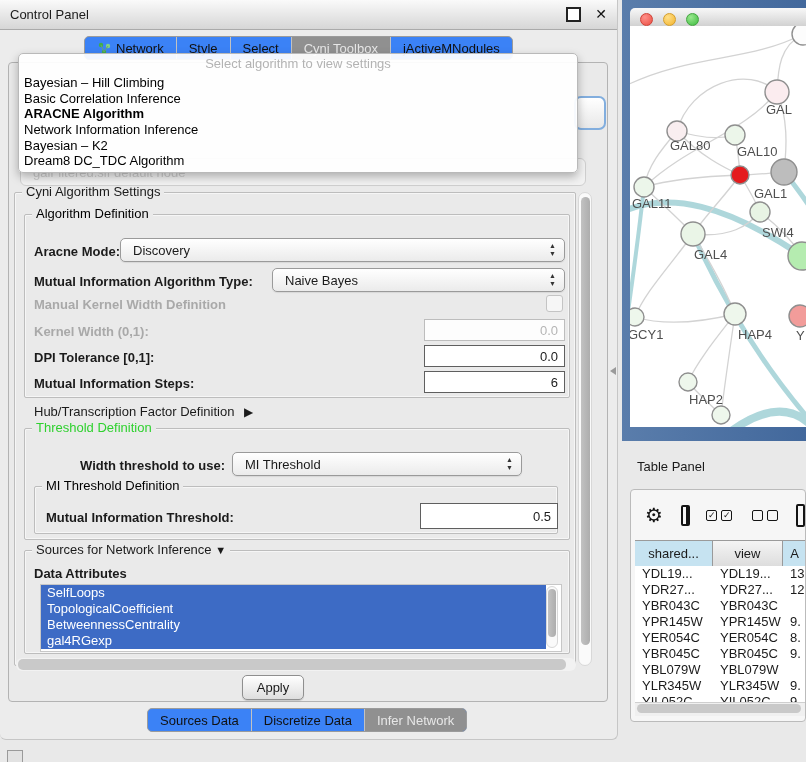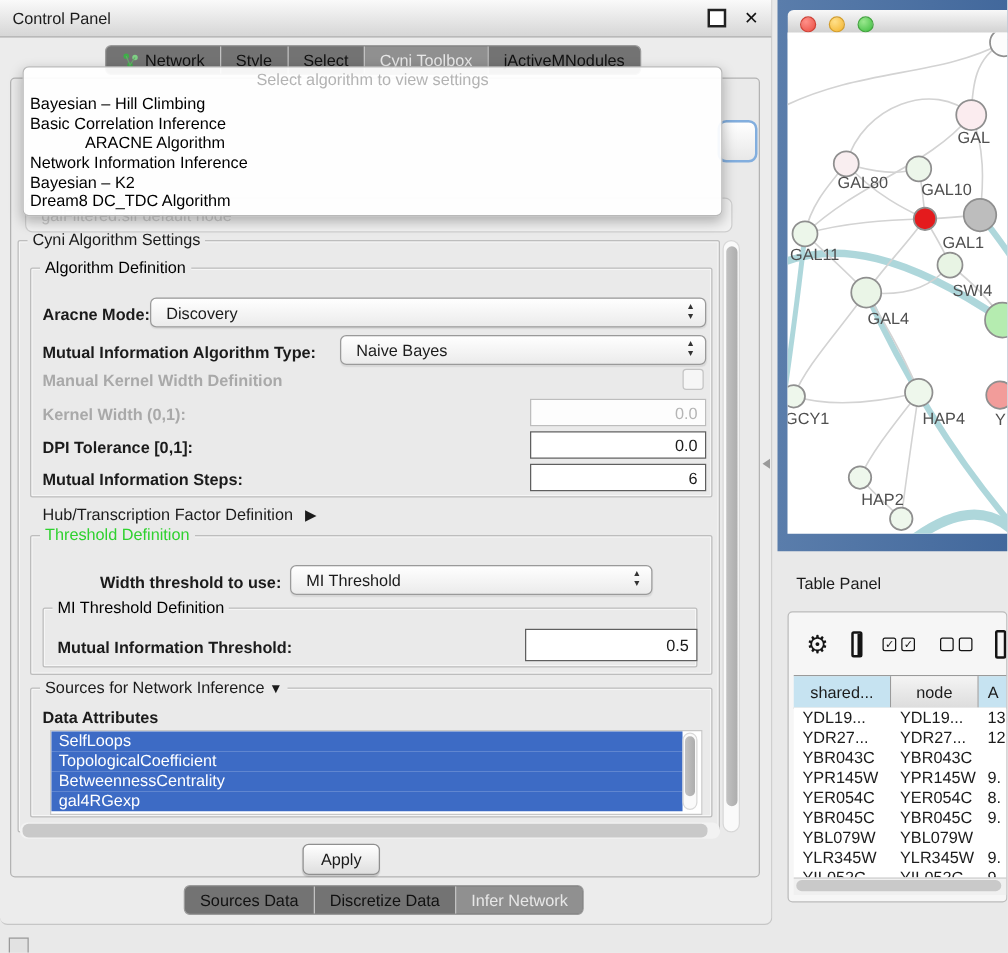--- a/index.html
+++ b/index.html
@@ -10,34 +10,34 @@
 
   
   #cp{left:0;top:0;width:618px;height:740px;background:#ececec;border:1px solid #c6c6c6;
       border-top:none;border-left:none;border-radius:0 0 6px 6px;box-sizing:border-box;}
   .titlebar{left:0;top:0;width:100%;height:30px;background:linear-gradient(#fafafa,#d6d6d6);
       border-bottom:1px solid #aaa;display:flex;align-items:center;padding:0 10px;box-sizing:border-box;}
   .titlebar .title{flex:1;color:#1c1c1c;}
   .win-restore{width:11px;height:11px;border:2px solid #222;margin-right:14px;background:#fff;}
   .win-close{font-weight:bold;font-size:14px;color:#111;line-height:11px;}
 
-  .seg{display:inline-flex;border:1px solid #9b9b9b;border-radius:5px;overflow:hidden;background:#737373;height:22px;}
+  .seg{display:inline-flex;border:1px solid #9b9b9b;border-radius:5px;overflow:hidden;background:#3b82f6;height:22px;}
   .seg .s{display:flex;align-items:center;padding:0 12px;border-left:1px solid #c2c2c2;color:#111;white-space:nowrap;}
   .seg .s:first-child{border-left:none;}
   .seg .s.sel{background:#909090;color:#e7e7e7;}
 
   .frame{border:1px solid #b3b3b3;border-radius:4px;background:#eaeaea;box-sizing:border-box;}
 
   
   #popup{left:18px;top:53px;width:560px;height:120px;background:rgba(255,255,255,.93);
       border:1px solid #b9b9b9;border-radius:5px;box-shadow:0 4px 10px rgba(0,0,0,.28);
       z-index:40;padding:2px 0;box-sizing:border-box;}
   .popup-ph{height:19px;text-align:center;color:#b3b3b3;}
   .popup-item{height:15.7px;padding-left:5px;color:#000;white-space:nowrap;}
-  .popup-item.bold{font-weight:normal;margin-left:44px;}
+  .popup-item.bold{font-weight:bold;}
 
   .ghost-combo{left:20px;top:158px;width:566px;height:28px;border:1px solid #cfcfcf;border-radius:6px;
       background:#f2f2f2;color:#ccc;display:flex;align-items:center;padding-left:12px;box-sizing:border-box;z-index:5;}
   .focus-frag{left:574px;top:96px;width:28px;height:30px;border:2px solid #82aede;border-radius:7px;
       background:linear-gradient(#fff,#e8e8e8);z-index:4;}
 
   
   .gbox{border:1px solid #bdbdbd;border-radius:2px;box-shadow:inset 0 0 0 1px #f6f6f6;box-sizing:border-box;}
   .gtitle{position:absolute;background:#eaeaea;padding:0 4px;line-height:14px;white-space:nowrap;}
   .blue{color:#000000;} .green{color:#2fd12f;}
@@ -337,21 +337,21 @@
       </span>
       <span class="cbpair">
         <span class="cb"></span>
           <span class="cb"></span>
       </span>
       <span class="docicon"></span>
     </div>
 
     <div class="thead">
       <div class="th blue-h" style="width:78px;">shared...</div>
-      <div class="th gray-h" style="width:70px;">node</div>
+      <div class="th gray-h" style="width:70px;">view</div>
       <div class="th blue-h" style="flex:1;">A</div>
     </div>
 
     <div class="tbody">
         <div class="trow">
           <div class="td" style="width: 78px;">YDL19...</div>
           <div class="td" style="width: 70px;">YDL19...</div>
           <div class="td" style="flex: 1 1 0%;">13</div>
         </div>
         <div class="trow">

